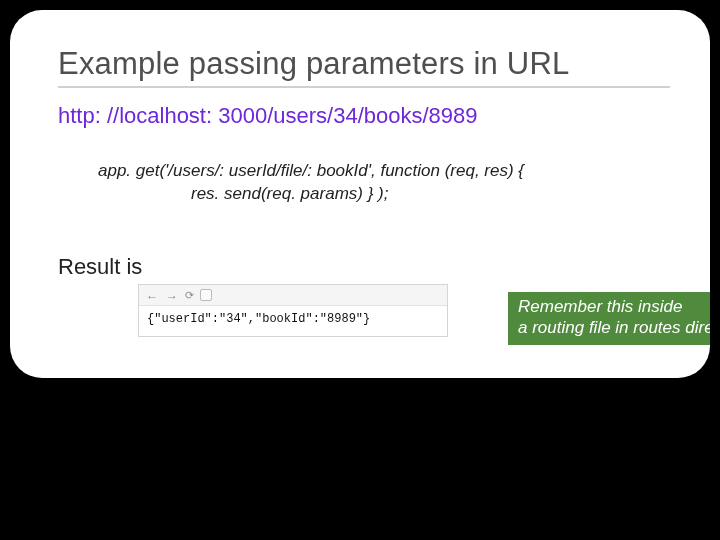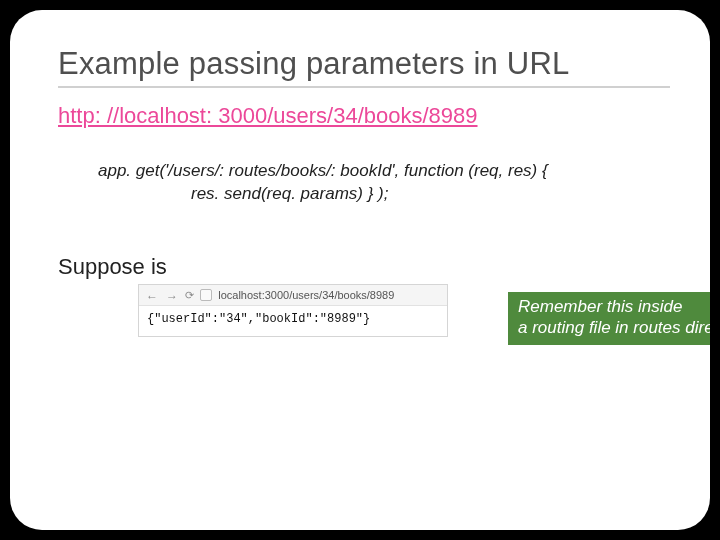--- a/index.html
+++ b/index.html
@@ -1,20 +1,20 @@
 <!DOCTYPE html>
 <html><head>
 <meta charset="utf-8">
 <style>
   * { box-sizing: border-box; margin: 0; padding: 0; }
   html, body { width: 720px; height: 540px; background: #000; font-family: Arial, Helvetica, sans-serif; }
   .slide {
     position: absolute;
     left: 10px; top: 10px;
-    width: 700px; height: 520px;
+    width: 700px; height: 368px;
     background: #fff;
     border-radius: 32px;
     padding: 36px 40px 30px 48px;
     overflow: hidden;
   }
   .title {
     font-size: 31px;
     color: #4f4f4f;
     font-weight: 400;
     letter-spacing: 0.2px;
@@ -23,21 +23,21 @@
     height: 2px;
     background: #d0d0d0;
     margin: 4px 0 14px 0;
     width: 100%;
   }
   .body {
     font-size: 22px;
     color: #222;
     line-height: 1.28;
   }
-  .link { text-decoration: underline; color: #ec4899; }
+  .link { color: #6d28d9; }
   .code-block {
     margin-top: 30px;
     margin-left: 40px;
     font-size: 17px;
     font-style: italic;
     color: #222;
     line-height: 1.35;
     position: relative;
   }
   .code-line2 { margin-left: 93px; }
@@ -99,35 +99,34 @@
 <div class="slide">
 
   <div class="title">Example passing parameters in URL</div>
   <div class="underline"></div>
 
   <div class="body">
     <div class="link">http: //localhost: 3000/users/34/books/8989</div>
   </div>
 
   <div class="code-block">
-    <div>app. get('/users/: routes/books/: bookId', function (req, res) {</div>
+    <div>app. get('/users/: userId/file/: bookId', function (req, res) {</div>
     <div class="code-line2">res. send(req. params) } );</div>
   </div>
 
   <div class="callout">
     <div>Remember this inside</div>
     <div>a routing file in routes direct</div>
   </div>
 
-  <div class="result-label">Suppose is</div>
+  <div class="result-label">Result is</div>
 
   <div class="browser">
     <div class="browser-bar">
       <span class="nav-arrow">←</span>
       <span class="nav-arrow">→</span>
       <span class="reload">⟳</span>
       <span class="addr-icon"></span>
-      <span class="addr">localhost:3000/users/34/books/8989</span>
     </div>
     <div class="browser-body">{"userId":"34","bookId":"8989"}</div>
   </div>
 
 </div>
 
 </body></html>

